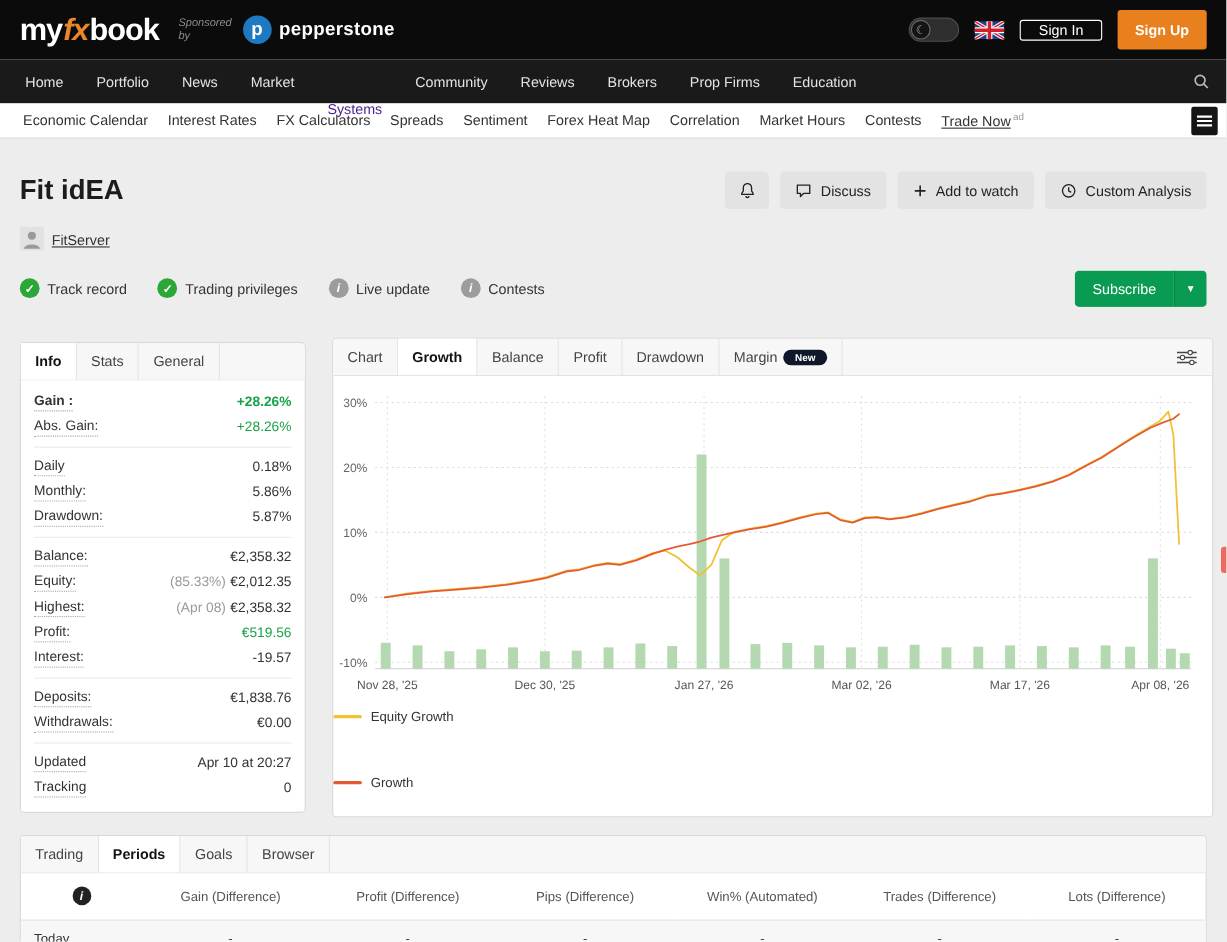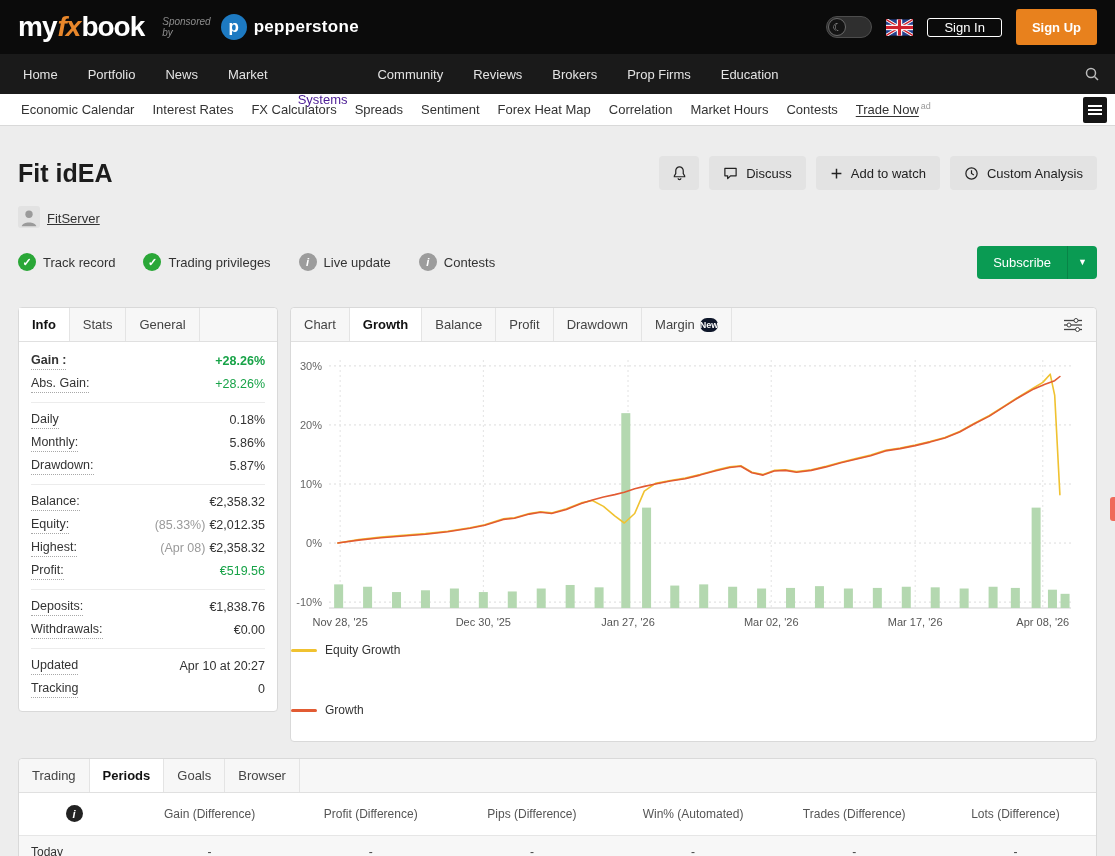--- a/index.html
+++ b/index.html
@@ -52,29 +52,29 @@
   .badges-list { display: flex; gap: 28px; align-items: center; }
   .badge { display: flex; align-items: center; gap: 7px; font-size: 13px; color: #333; }
   .badge-icon { width: 18px; height: 18px; border-radius: 50%; color: #fff; font-size: 11px; font-weight: 700; display: flex; align-items: center; justify-content: center; flex: none; }
   .badge-icon.check { background: #2aa737; }
   .badge-icon.info { background: #9c9c9c; font-style: italic; }
   .subscribe { margin-left: auto; display: flex; height: 33px; border-radius: 4px; overflow: hidden; cursor: pointer; }
   .sub-main { background: #0a9b53; color: #fff; font-size: 13px; display: flex; align-items: center; padding: 0 16px; }
   .sub-caret { background: #0a9b53; border-left: 1px solid #088447; width: 30px; display: flex; align-items: center; justify-content: center; color: #fff; font-size: 9px; }
 
   
-  .cards-row { margin-top: 28px; display: flex; gap: 12px; align-items: flex-start; }
+  .cards-row { margin-top: 28px; display: flex; gap: 24px; align-items: center; }
   .card { background: #fff; border: 1px solid #d9d9d9; border-radius: 4px; }
   .info-card { width: 260px; flex: none; }
   .chart-card { flex: 1; }
   .tabbar { display: flex; background: #f7f7f7; border-bottom: 1px solid #e0e0e0; height: 34px; border-radius: 4px 4px 0 0; }
   .tabs-flex { display: flex; }
   .tab { padding: 0 13px; display: flex; align-items: center; font-size: 13px; color: #444; border-right: 1px solid #e4e4e4; cursor: pointer; gap: 5px; }
   .tab.active { background: #fff; color: #111; font-weight: 700; }
-  .new-badge { background: #0f172a; color: #fff; font-size: 9px; font-weight: 700; padding: 2px 0; border-radius: 8px; }
+  .new-badge { background: #0f172a; color: #fff; font-size: 9px; font-weight: 700; padding: 2px 11px; border-radius: 8px; }
   .chart-settings { display: flex; align-items: center; padding-right: 14px; margin-left: auto; cursor: pointer; }
 
   .info-body { padding: 8px 12px 10px; }
   .info-row { display: flex; justify-content: space-between; align-items: center; padding: 3px 0; font-size: 12.5px; line-height: 15px; }
   .info-label { color: #333; border-bottom: 1px dotted #a8a8a8; padding-bottom: 1px; cursor: help; }
   .info-value { color: #333; white-space: nowrap; }
   .info-value.green { color: #18a348; }
   .bold { font-weight: 700; }
   .muted { color: #9a9a9a; margin-right: 4px; font-weight: 400; }
   .info-divider { border-top: 1px solid #ececec; margin: 6px 0; }
@@ -289,20 +289,24 @@
               <span class="info-label">Equity:</span>
               <span class="info-value"><span class="muted">(85.33%)</span>€2,012.35</span>
             </div>
             <div class="info-row">
               <span class="info-label">Highest:</span>
               <span class="info-value"><span class="muted">(Apr 08)</span>€2,358.32</span>
             </div>
             <div class="info-row">
               <span class="info-label">Profit:</span>
               <span class="info-value green">€519.56</span>
+            </div>
+            <div class="info-row">
+              <span class="info-label">Interest:</span>
+              <span class="info-value">-19.57</span>
             </div>
             <div class="info-divider"></div>
             <div class="info-row">
               <span class="info-label">Deposits:</span>
               <span class="info-value">€1,838.76</span>
             </div>
             <div class="info-row">
               <span class="info-label">Withdrawals:</span>
               <span class="info-value">€0.00</span>
             </div>

